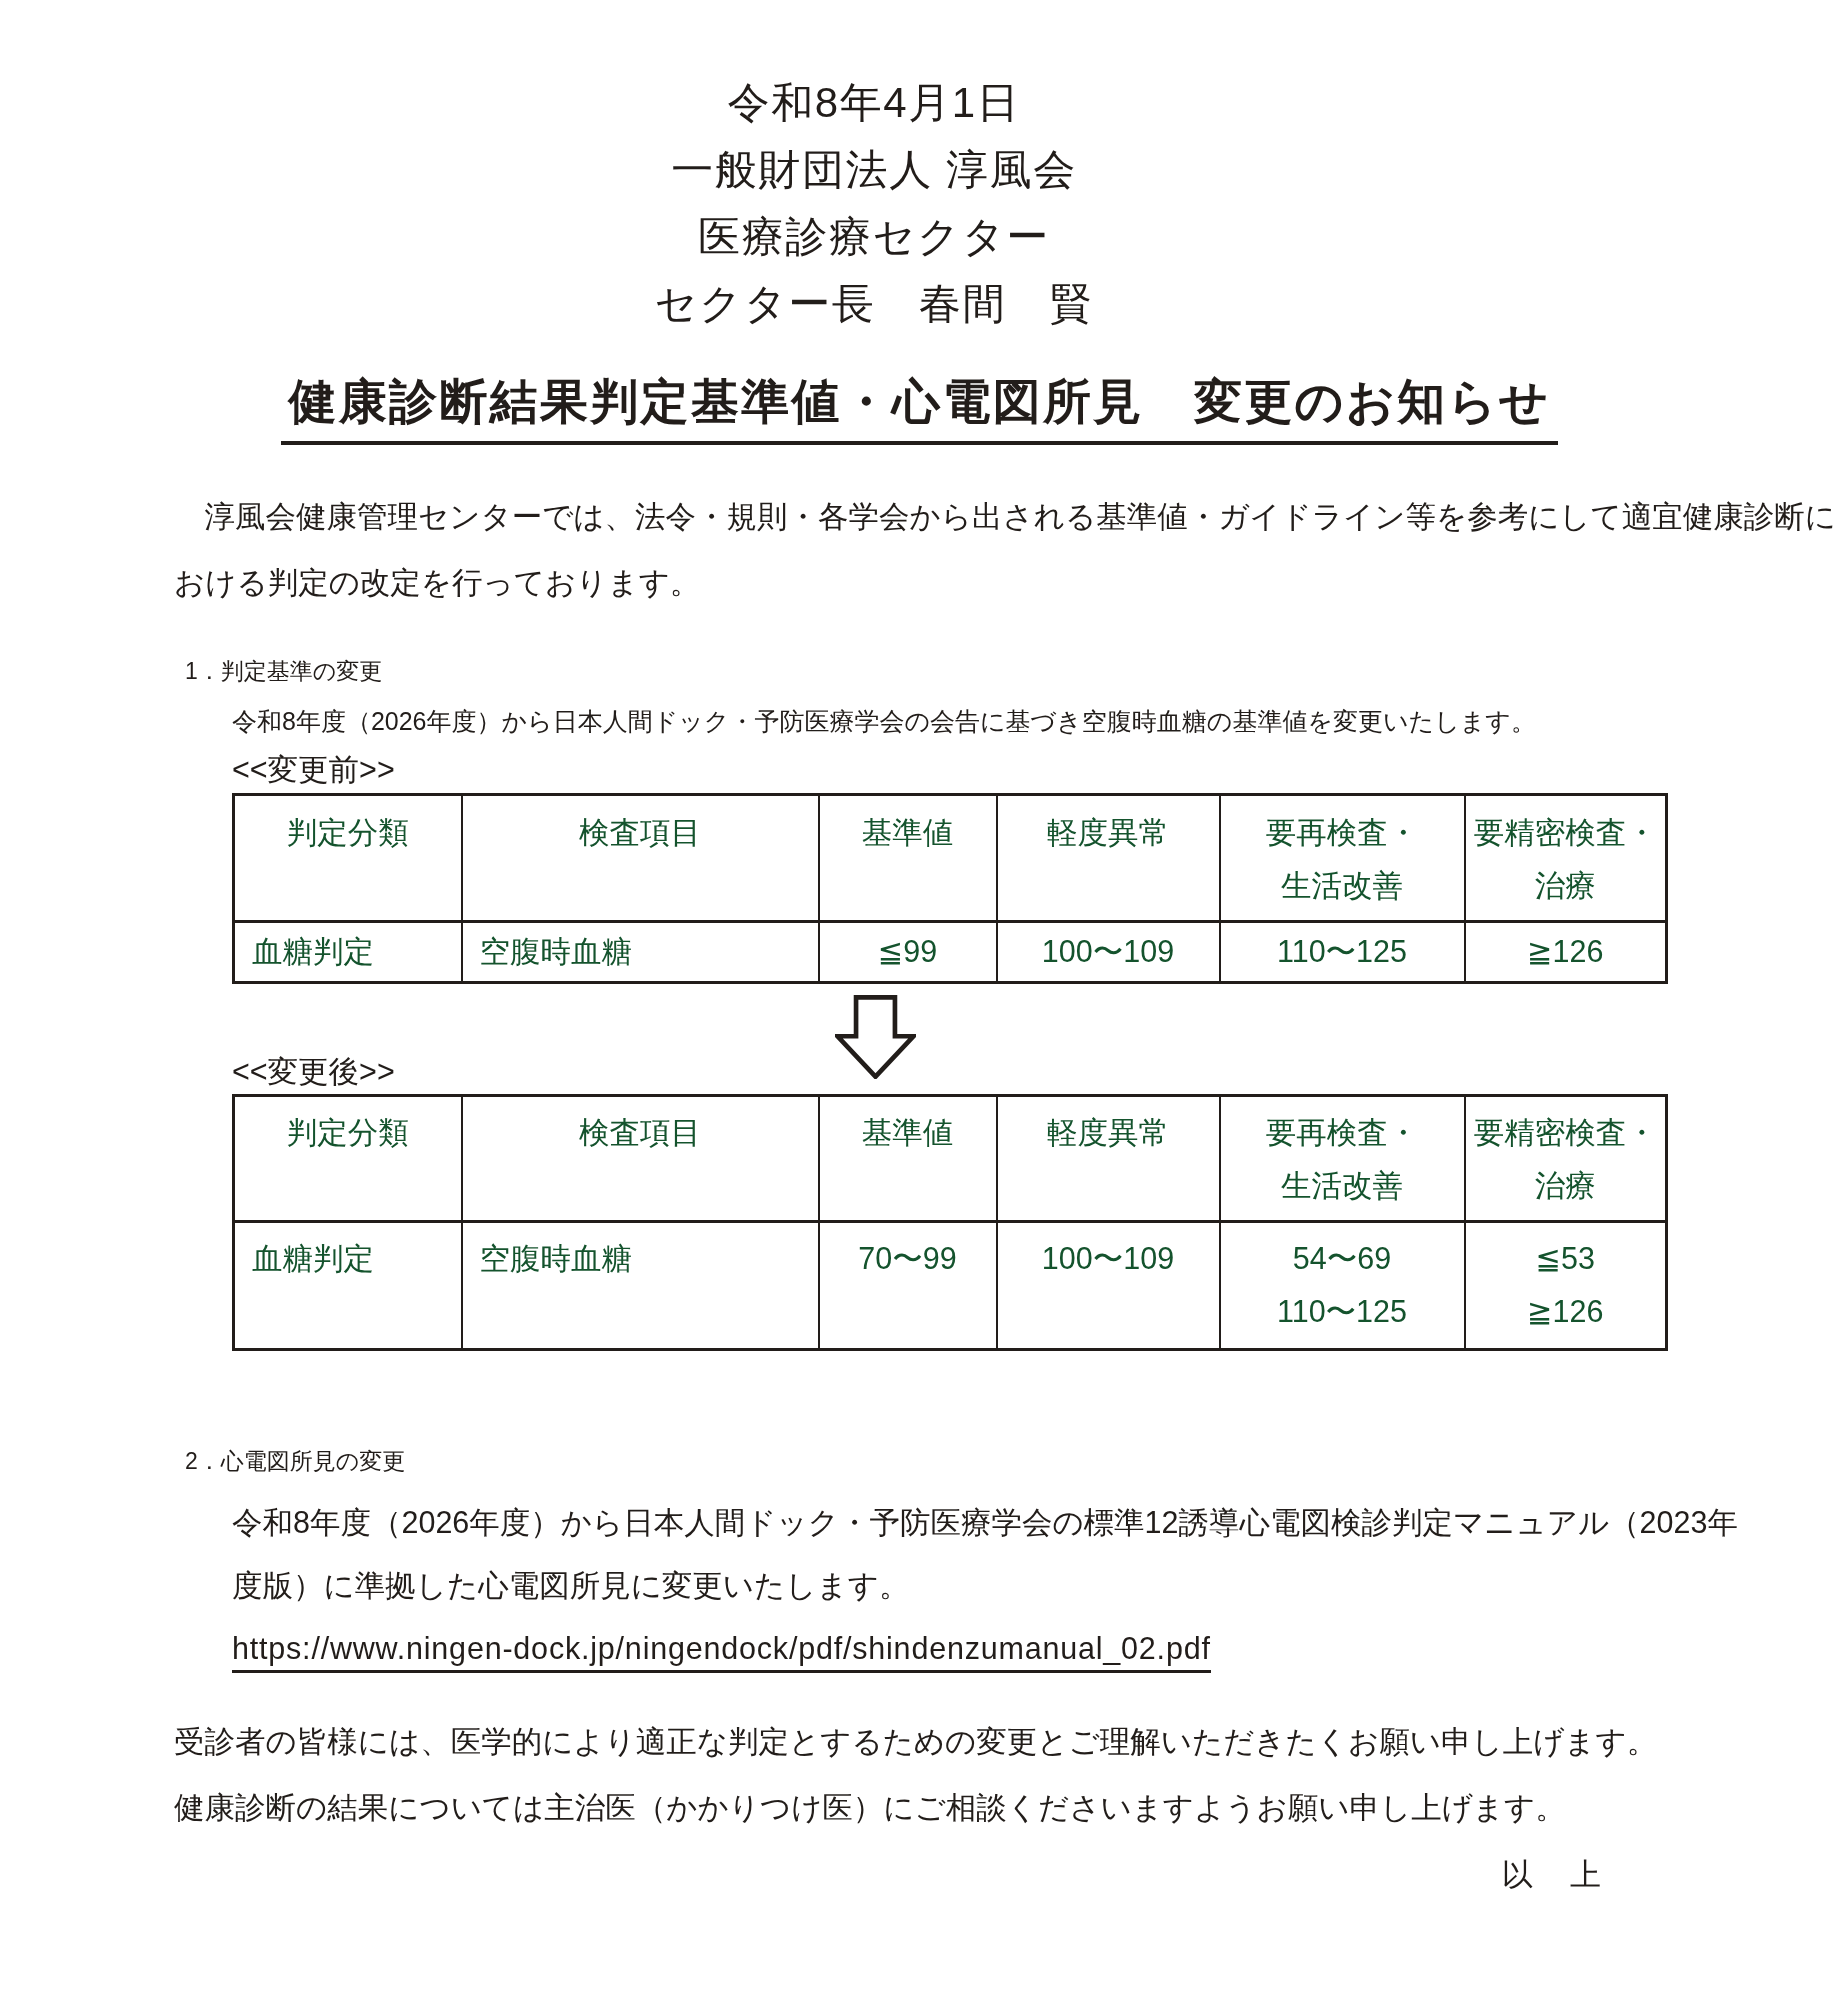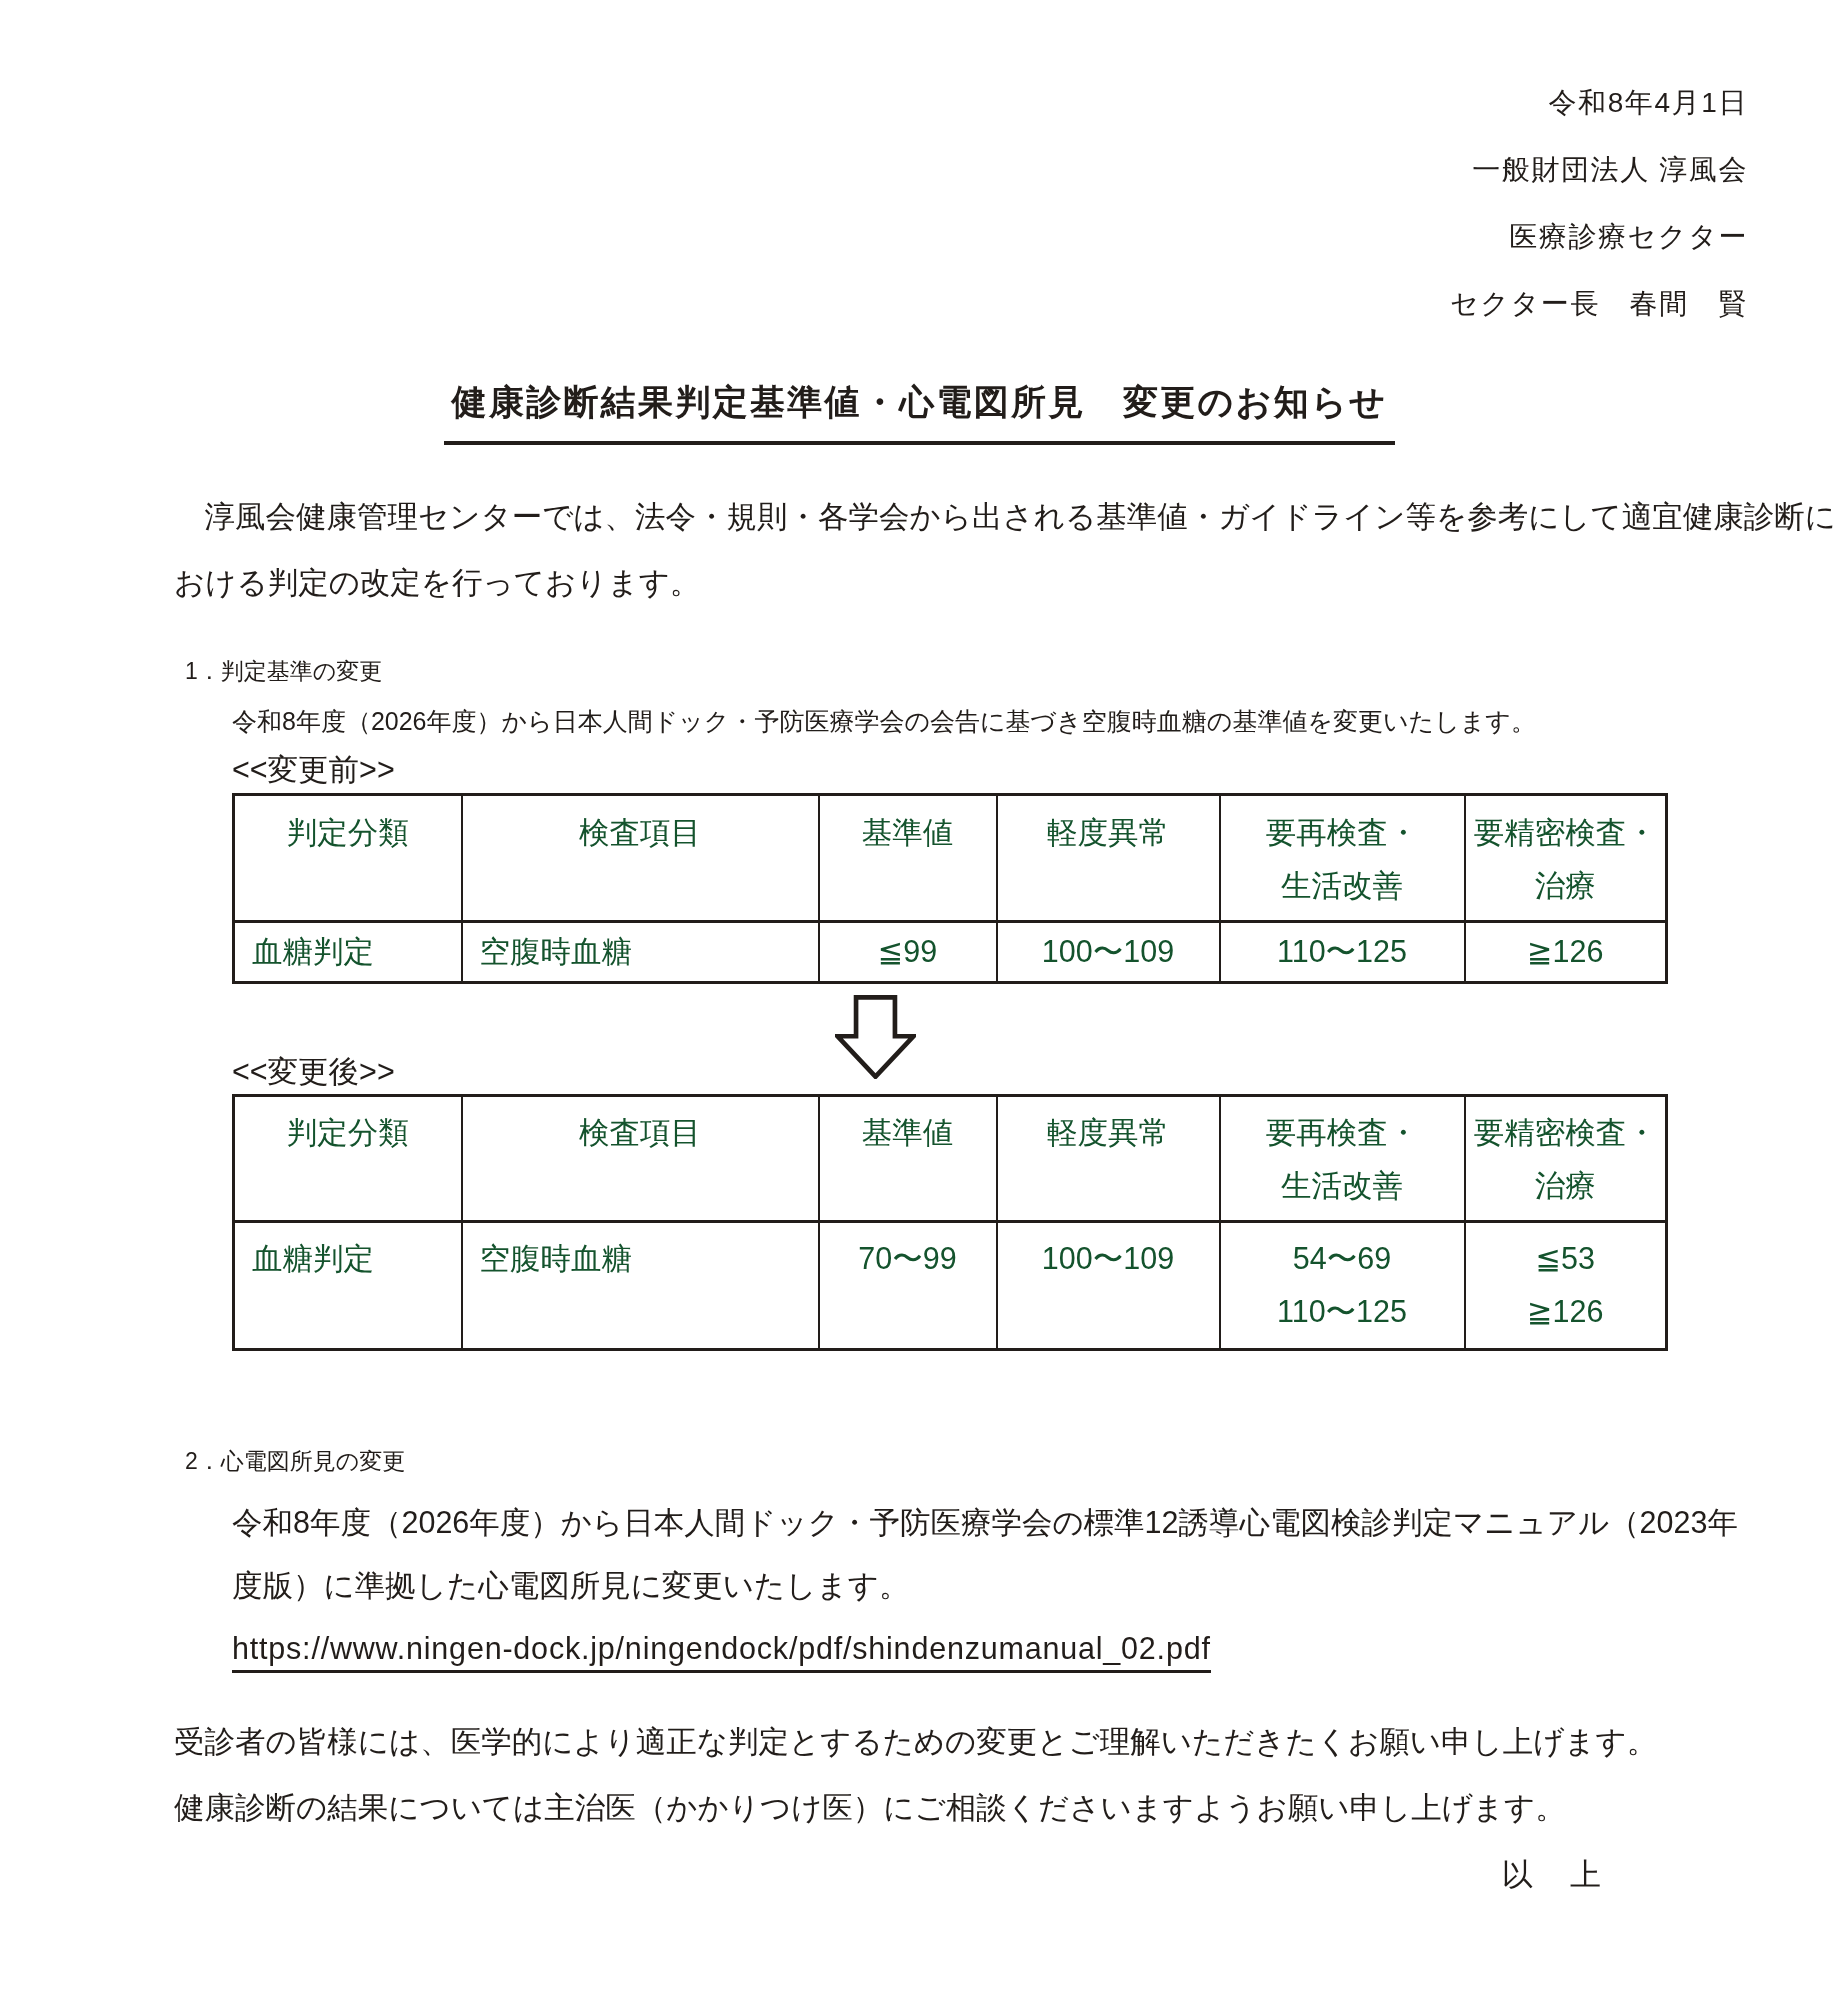--- a/index.html
+++ b/index.html
@@ -10,31 +10,31 @@
     margin:0 auto;
     background:#ffffff;
     color:#221d1a;
     font-family:"Liberation Sans","DejaVu Sans",sans-serif;
     overflow:hidden;
   }
   
   .doc-header{
     padding-top:69px;
     padding-right:91px;
-    text-align:right;
-    font-size:28px;
+    text-align:center;
+    font-size:42px;
     line-height:67px;
     letter-spacing:1.6px;
   }
   
   .title-wrap{ text-align:center; margin-top:39px; }
   .doc-title{
     display:inline-block;
     margin:0;
-    font-size:35px;
+    font-size:48px;
     font-weight:bold;
     line-height:52px;
     letter-spacing:2.3px;
     padding:0 7.8px 12.5px 7.8px;
     border-bottom:4.7px solid #221d1a;
   }
   
   .intro{ margin:38px 86px 0 174px; font-size:30.5px; }
   .intro .line{ display:block; line-height:66px; white-space:nowrap; }
 

